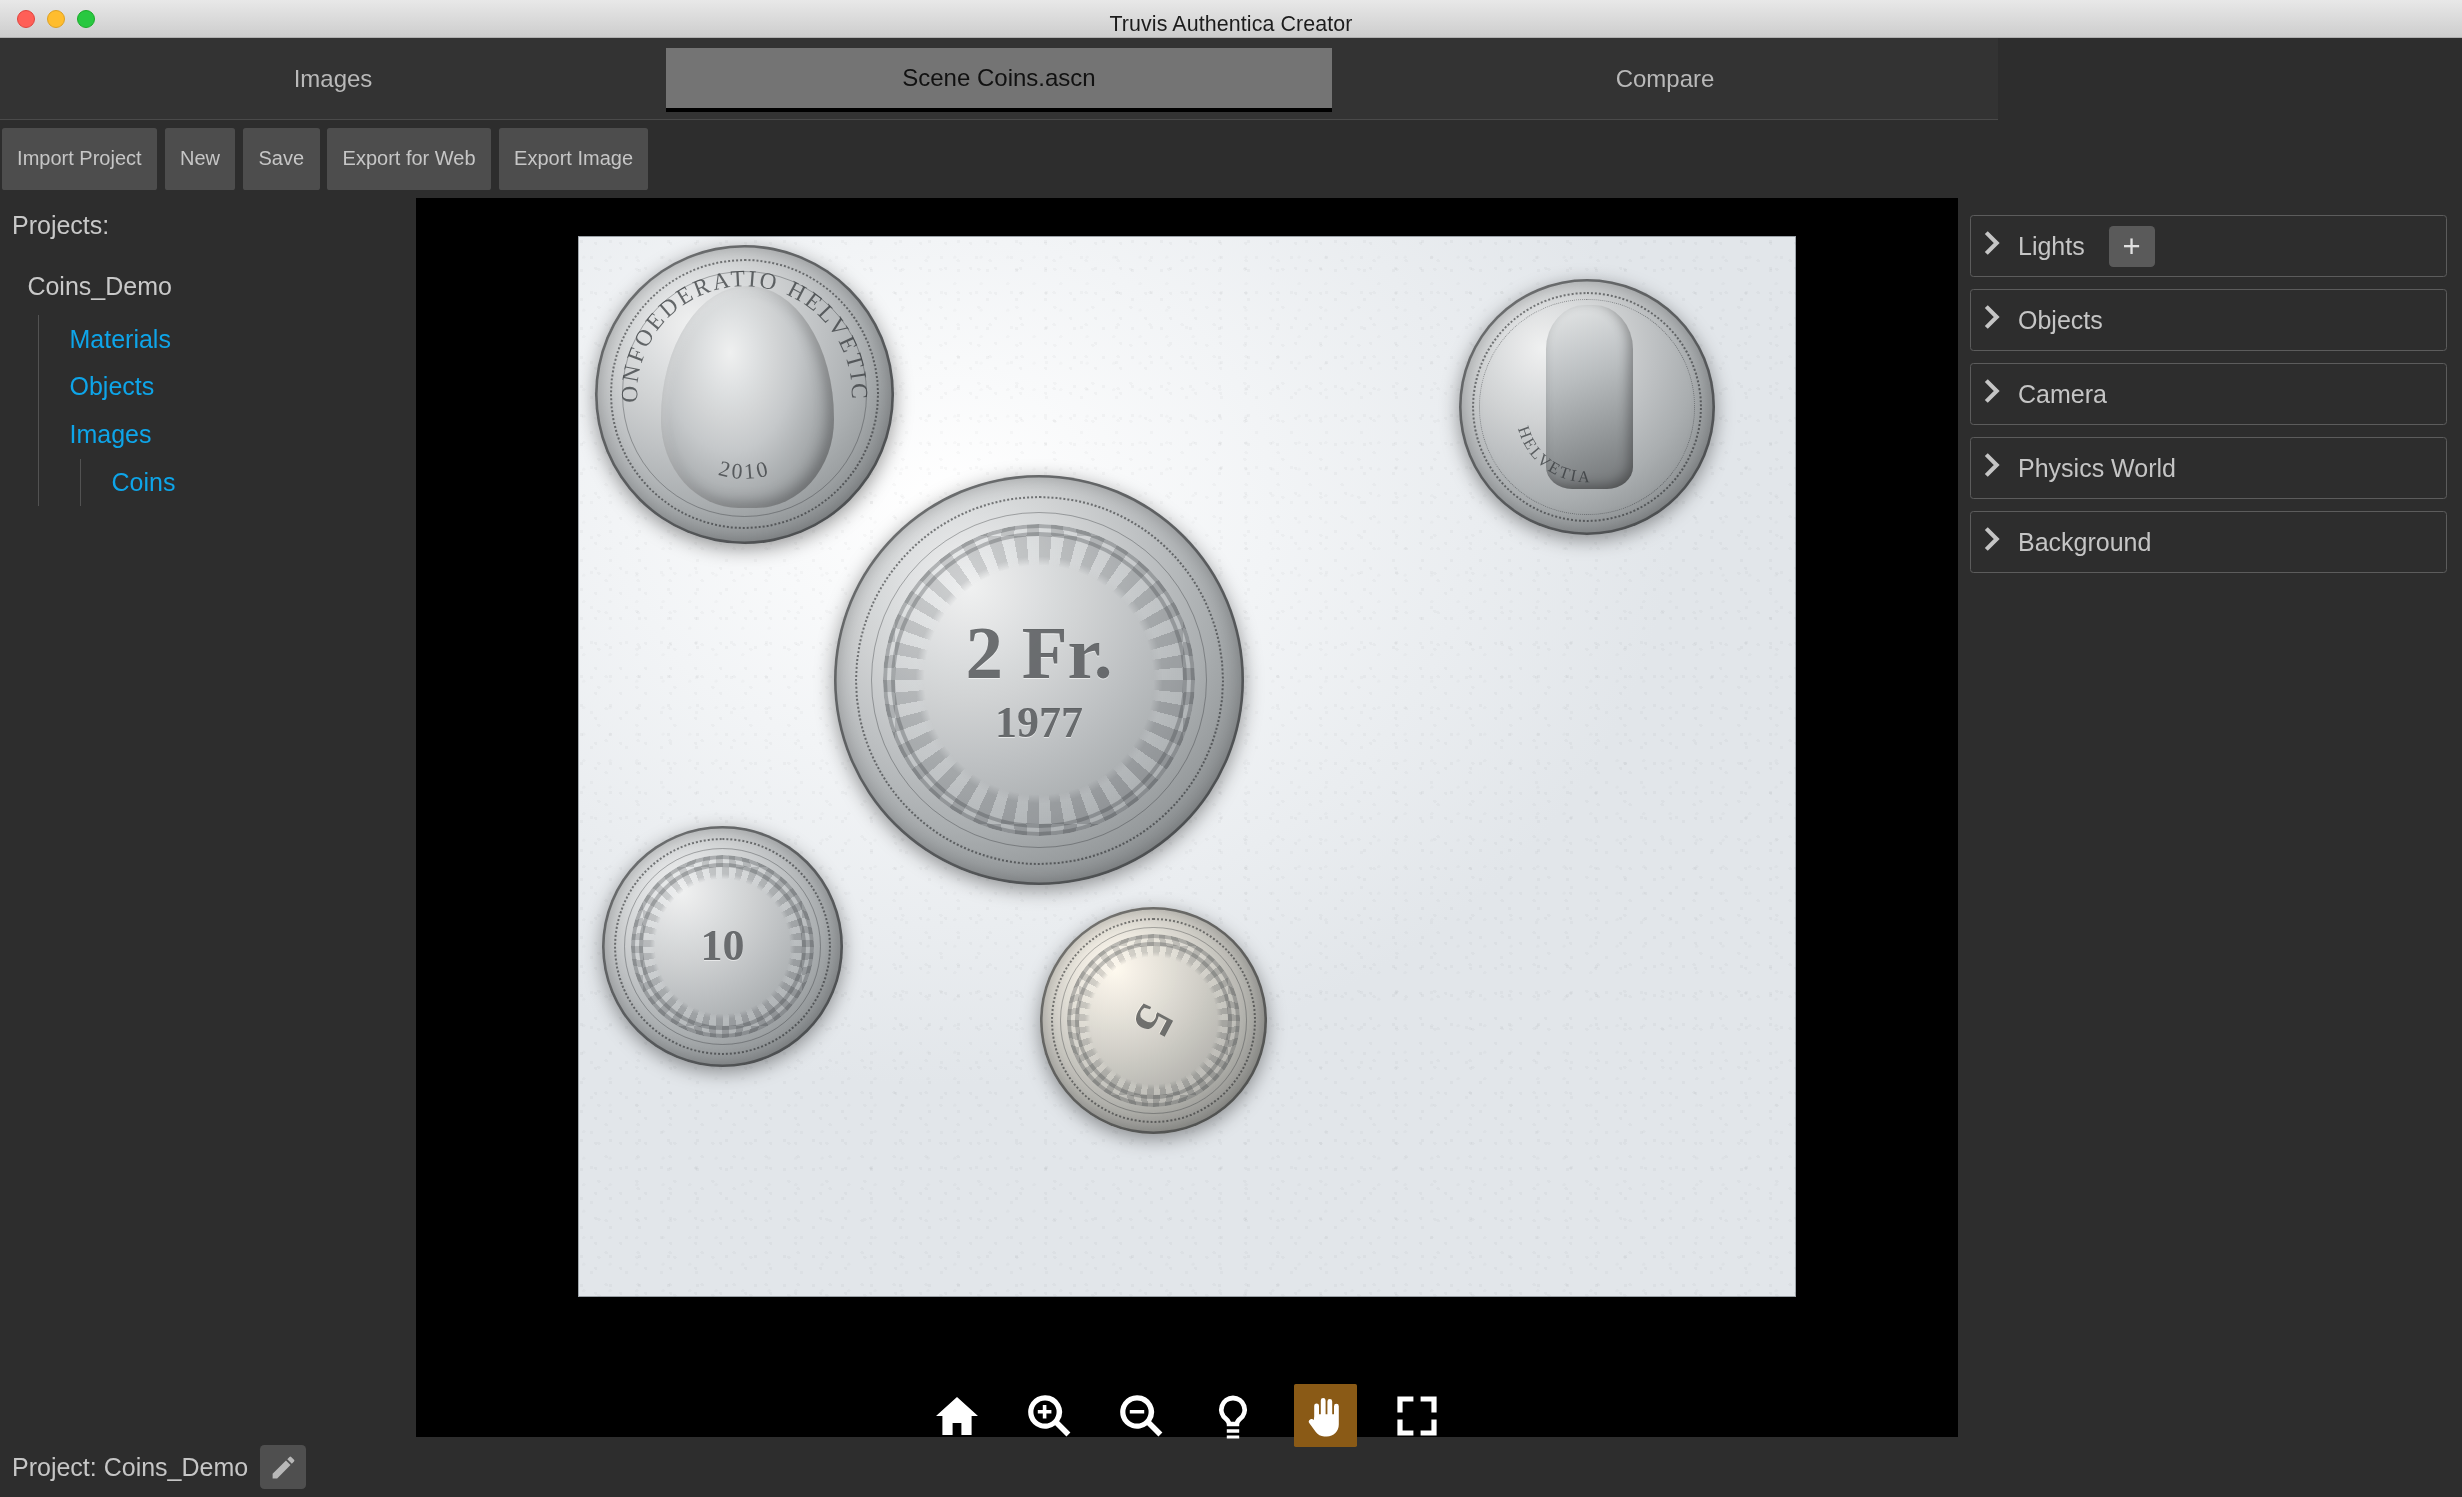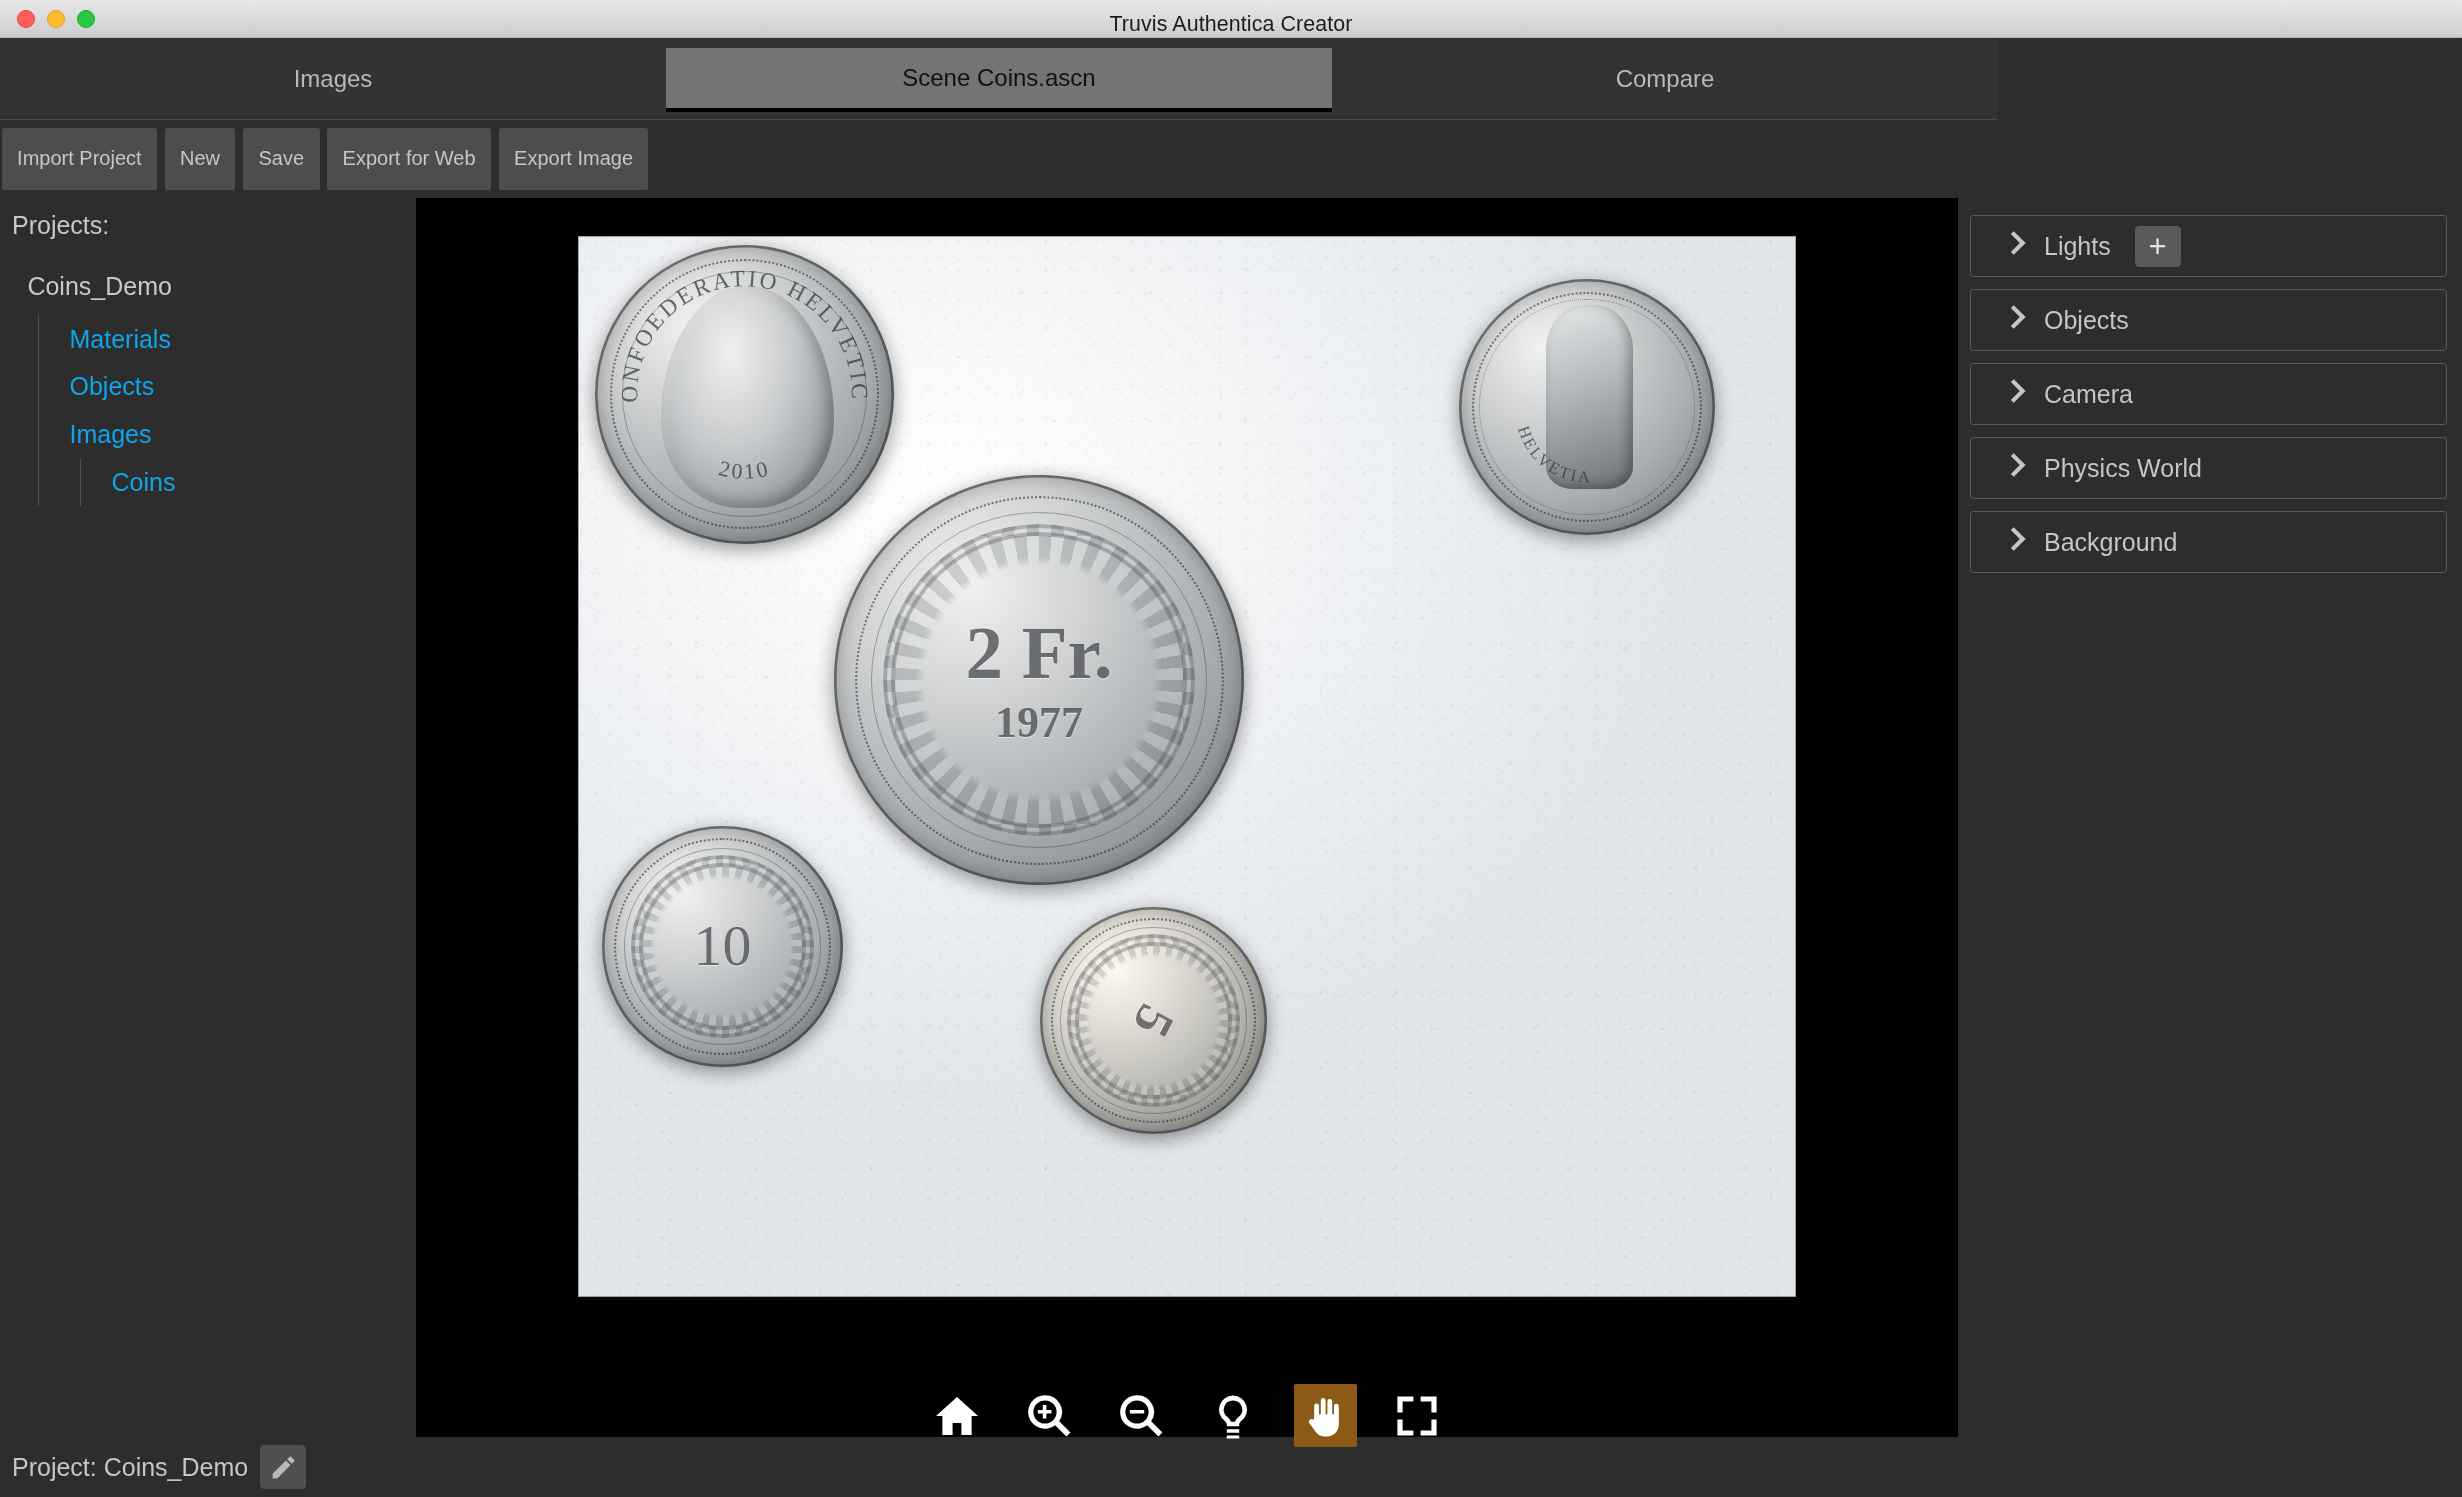--- a/index.html
+++ b/index.html
@@ -197,21 +197,21 @@
     z-index: 1;
   }
 
   #coin-10rp  { left: 24px;  top: 590px;  width: 241px; height: 241px; }
   #coin-5rp   { left: 462px; top: 671px;  width: 227px; height: 227px; filter: saturate(.85) sepia(.18); }
   #coin-2fr   { left: 256px; top: 239px;  width: 410px; height: 410px; }
   #coin-helvetia { left: 881px; top: 43px; width: 256px; height: 256px; }
 
   #coin-2fr .legend  { font-size: 75px; font-weight: 700; }
   #coin-2fr .year    { font-size: 44px; font-weight: 700; margin-top: 6.8px; }
-  #coin-10rp .legend { font-size: 58px; font-weight: 400; }
+  #coin-10rp .legend { font-size: 44px; font-weight: 700; }
   #coin-5rp  .legend { font-size: 53px; font-weight: 700; transform: rotate(118deg); }
 
   
   .viewtools {
     position: absolute; left: 0; bottom: 12px; width: 100%;
     display: flex; align-items: center; justify-content: center; gap: 29px;
     z-index: 10;
   }
   .vtool {
     width: 63px; height: 63px;
@@ -228,21 +228,21 @@
     width: 504px; height: 1240px;
     background: #2d2d2d;
     padding: 17px 15.4px 0 12px;
   }
   .acc {
     display: flex; align-items: center; gap: 17px;
     height: 62px;
     border: 0.9px solid #5c5c5c;
     border-radius: 3.4px;
     margin-bottom: 12px;
-    padding-left: 37px;
+    padding-left: 11px;
     color: #c5c5c5;
     font-size: 25px;
     cursor: default;
     text-align: center;
   }
   .chev svg { width: 19px; height: 26px; stroke: #c5c5c5; stroke-width: 3.2; fill: none; }
   .plus-btn {
     width: 46px; height: 41px;
     background: #5a5a5a;
     border-radius: 4.3px;

